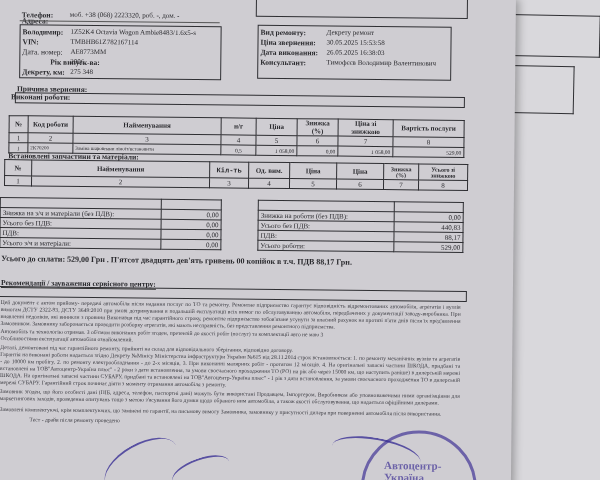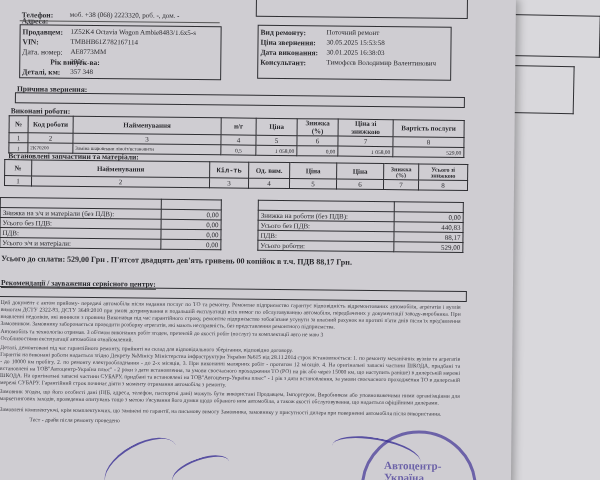--- a/index.html
+++ b/index.html
@@ -97,47 +97,47 @@
 
 <div class="paper">
 
   <div class="abs lbl" style="left:26px;top:6px;margin-top:16px;">Адреса:</div>
   <div class="abs lbl" style="left:26px;top:16px;text-align:center;">Телефон:</div>
   <div class="abs val" style="left:74px;top:16px;">моб. +38 (068) 2223320, роб. -, дом. -</div>
   <div class="abs" style="left:24px;top:26px;width:200px;border-top:1px solid #555;"></div>
   <div class="abs box" style="left:260px;top:-10px;width:210px;height:28px;"></div>
 
   <div class="abs box" style="left:24px;top:30px;width:200px;height:52px;">
-    <div class="abs lbl" style="left:2px;top:2px;">Продавцем:</div>
+    <div class="abs lbl" style="left:2px;top:2px;">Володимир:</div>
     <div class="abs val" style="left:50px;top:2px;">1Z52K4 Octavia Wagon Ambie8483/1.6х5-s</div>
     <div class="abs lbl" style="left:2px;top:12px;">VIN:</div>
     <div class="abs val" style="left:50px;top:12px;">TMBHB61Z782167114</div>
     <div class="abs lbl" style="left:2px;top:22px;font-weight:normal;">Дата. номер:</div>
     <div class="abs val" style="left:50px;top:22px;">AE8773MM</div>
     <div class="abs lbl" style="left:2px;top:32px;font-weight:bold;padding-left:28px;">Рік випуск-ва:</div>
     <div class="abs val" style="left:50px;top:32px;">2006</div>
-    <div class="abs lbl" style="left:2px;top:42px;">Деталі, км:</div>
-    <div class="abs val" style="left:50px;top:42px;">357 348</div>
+    <div class="abs lbl" style="left:2px;top:42px;">Декрету, км:</div>
+    <div class="abs val" style="left:50px;top:42px;">275 348</div>
   </div>
 
   <div class="abs box" style="left:262px;top:28px;width:192px;height:52px;">
     <div class="abs lbl" style="left:2px;top:2px;">Вид ремонту:</div>
-    <div class="abs val" style="left:68px;top:2px;">Поточний ремонт</div>
+    <div class="abs val" style="left:68px;top:2px;">Декрету ремонт</div>
     <div class="abs lbl" style="left:2px;top:12px;">Ціна звернення:</div>
     <div class="abs val" style="left:68px;top:12px;">30.05.2025 15:53:58</div>
     <div class="abs lbl" style="left:2px;top:22px;">Дата виконання:</div>
-    <div class="abs val" style="left:68px;top:22px;">30.01.2025 16:38:03</div>
+    <div class="abs val" style="left:68px;top:22px;">26.05.2025 16:38:03</div>
     <div class="abs lbl" style="left:2px;top:32px;">Консультант:</div>
     <div class="abs val" style="left:68px;top:32px;white-space:nowrap;">Тимофєєв Володимир Валентинович</div>
   </div>
 
   <div class="abs lbl" style="left:22px;top:90px;">Причина звернення:</div>
   <div class="abs box" style="left:20px;top:98px;width:448px;height:9px;"></div>
 
-  <div class="abs lbl" style="left:16px;top:112px;text-align:center;">Виконані роботи:</div>
+  <div class="abs lbl" style="left:16px;top:98px;text-align:center;">Виконані роботи:</div>
   <table class="abs" style="left:14px;top:121px;width:456px;">
     <tbody>
         <tr>
       <th style="width:14px;height:15px;">№</th>
       <th style="width:40px;">Код роботи</th>
       <th>Найменування</th>
       <th style="width:30px;">н/г</th>
       <th style="width:36px;">Ціна</th>
       <th style="width:36px;">Знижка (%)</th>
       <th style="width:50px;">Ціна зі знижкою</th>

